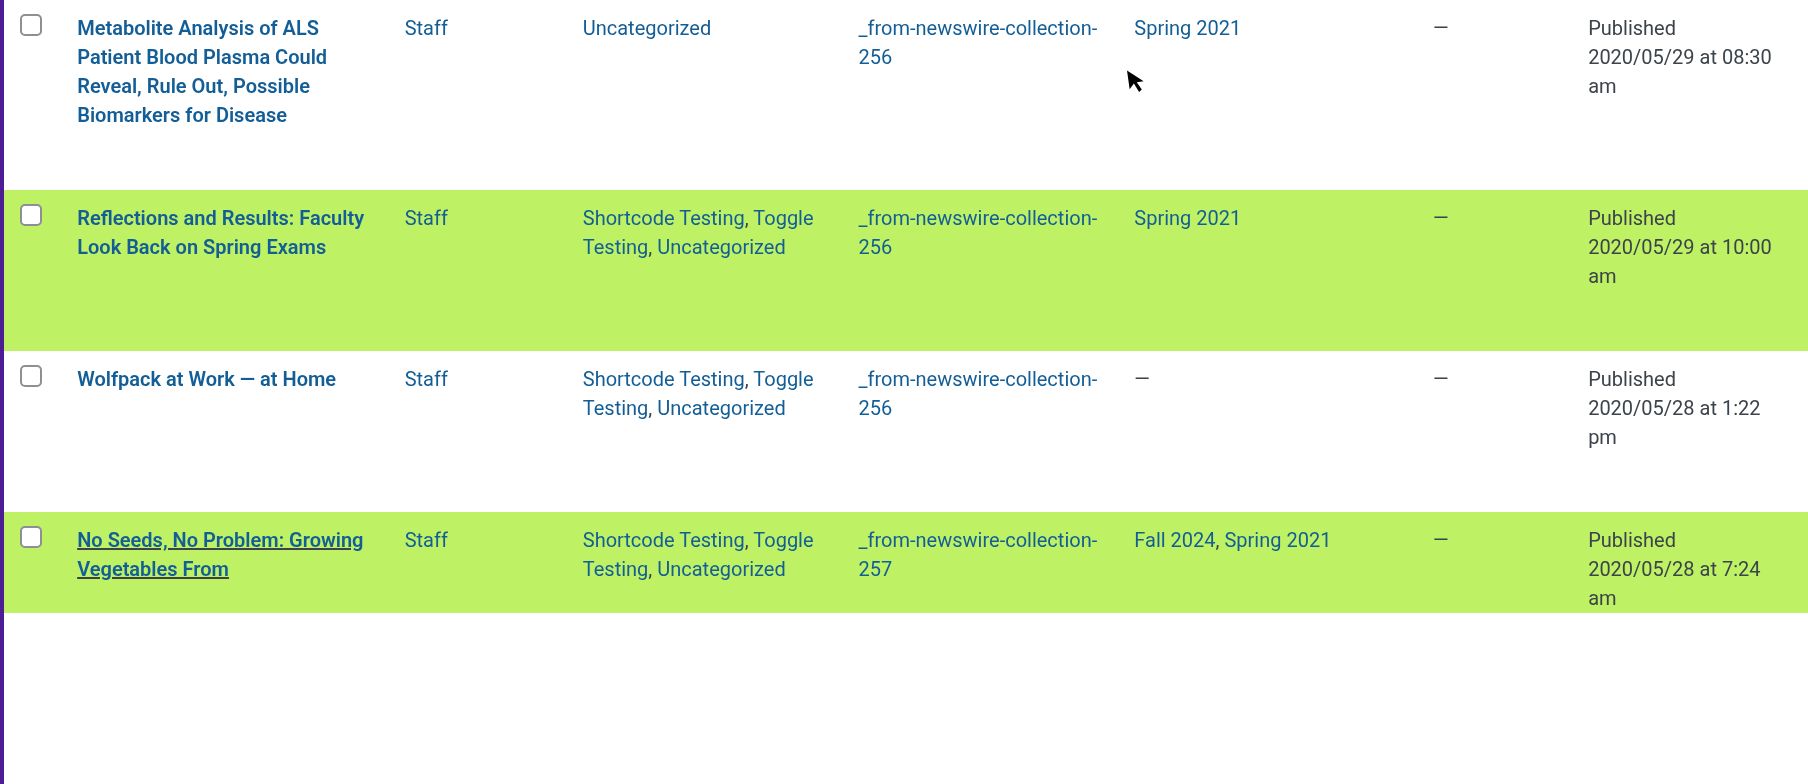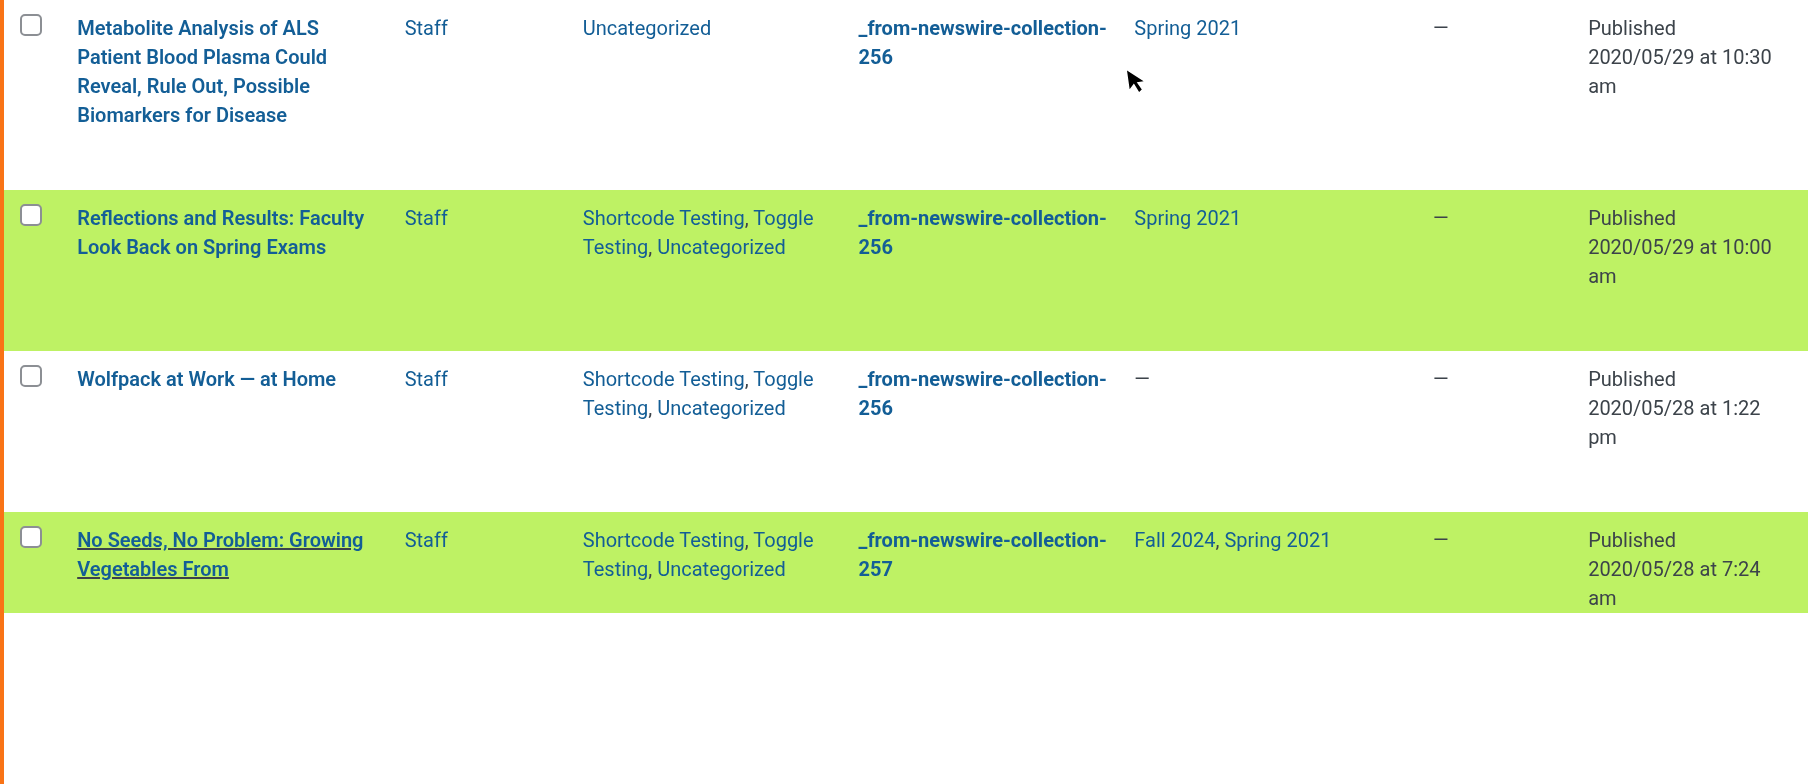--- a/index.html
+++ b/index.html
@@ -6,21 +6,21 @@
   body {
     margin: 0;
     padding: 0;
     font-family: -apple-system, BlinkMacSystemFont, "Segoe UI", Roboto, sans-serif;
     font-size: 20px;
     background: #fff;
     color: #3c434a;
   }
   .table-wrap {
     width: 1808px;
-    border-left: 4px solid #f97316;
+    border-left: 4px solid #4c1d95;
   }
   table {
     width: 100%;
     border-collapse: collapse;
     table-layout: fixed;
   }
   tr {
     border: none;
   }
   tr.alt {
@@ -32,21 +32,21 @@
     line-height: 1.45;
   }
   td.cb-col {
     width: 55px;
     padding-top: 14px;
     padding-left: 16px;
   }
   td.title-col { width: 285px; }
   td.author-col { width: 155px; }
   td.cat-col { width: 240px; }
-  td.tags-col { width: 240px; font-weight: bold; }
+  td.tags-col { width: 240px; }
   td.issue-col { width: 260px; }
   td.comments-col { width: 135px; }
   td.date-col { width: 200px; padding-right: 16px; }
 
   .checkbox {
     width: 22px;
     height: 22px;
     border: 2px solid #8c8f94;
     border-radius: 5px;
     background: #fff;
@@ -90,21 +90,21 @@
             <div class="checkbox"></div>
           </td>
           <td class="title-col"><a class="link title-link">Metabolite Analysis of ALS Patient Blood Plasma Could Reveal, Rule Out, Possible Biomarkers for Disease</a></td>
           <td class="author-col"><a class="link">Staff</a></td>
           <td class="cat-col"><a class="link">Uncategorized</a></td>
           <td class="tags-col"><a class="link">_from-newswire-collection-256</a></td>
           <td class="issue-col"><a class="link">Spring 2021</a></td>
           <td class="comments-col"><span class="dash">—</span></td>
           <td class="date-col">
             <div>Published</div>
-            <div>2020/05/29 at 10:30 am</div>
+            <div>2020/05/29 at 08:30 am</div>
           </td>
         </tr>
         <tr class="alt">
           <td class="cb-col">
             <div class="checkbox"></div>
           </td>
           <td class="title-col"><a class="link title-link">Reflections and Results: Faculty Look Back on Spring Exams</a></td>
           <td class="author-col"><a class="link">Staff</a></td>
           <td class="cat-col"><a class="link">Shortcode Testing</a>, <a class="link">Toggle Testing</a>, <a class="link">Uncategorized</a></td>
           <td class="tags-col"><a class="link">_from-newswire-collection-256</a></td>

